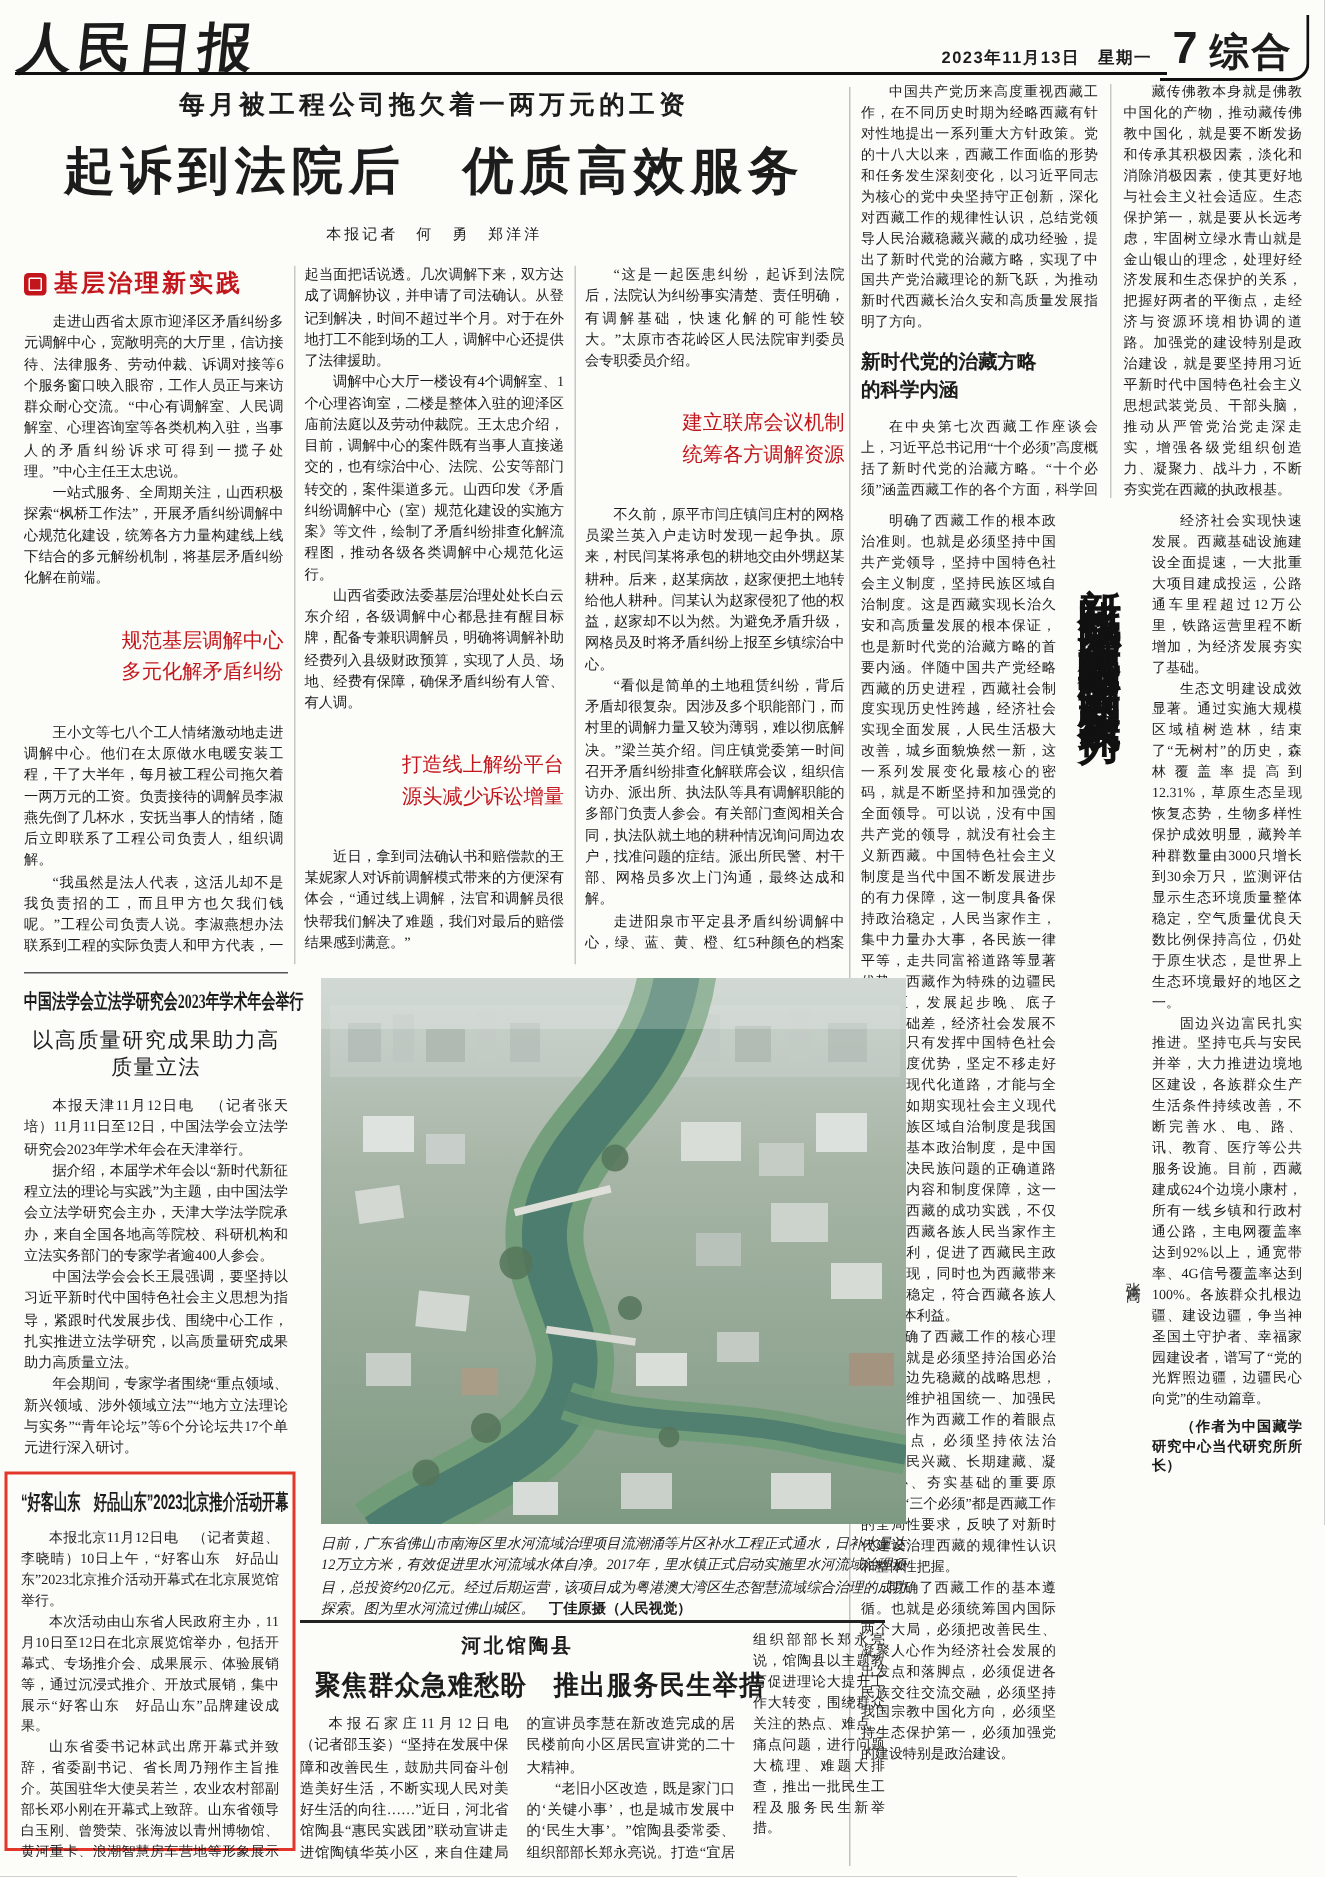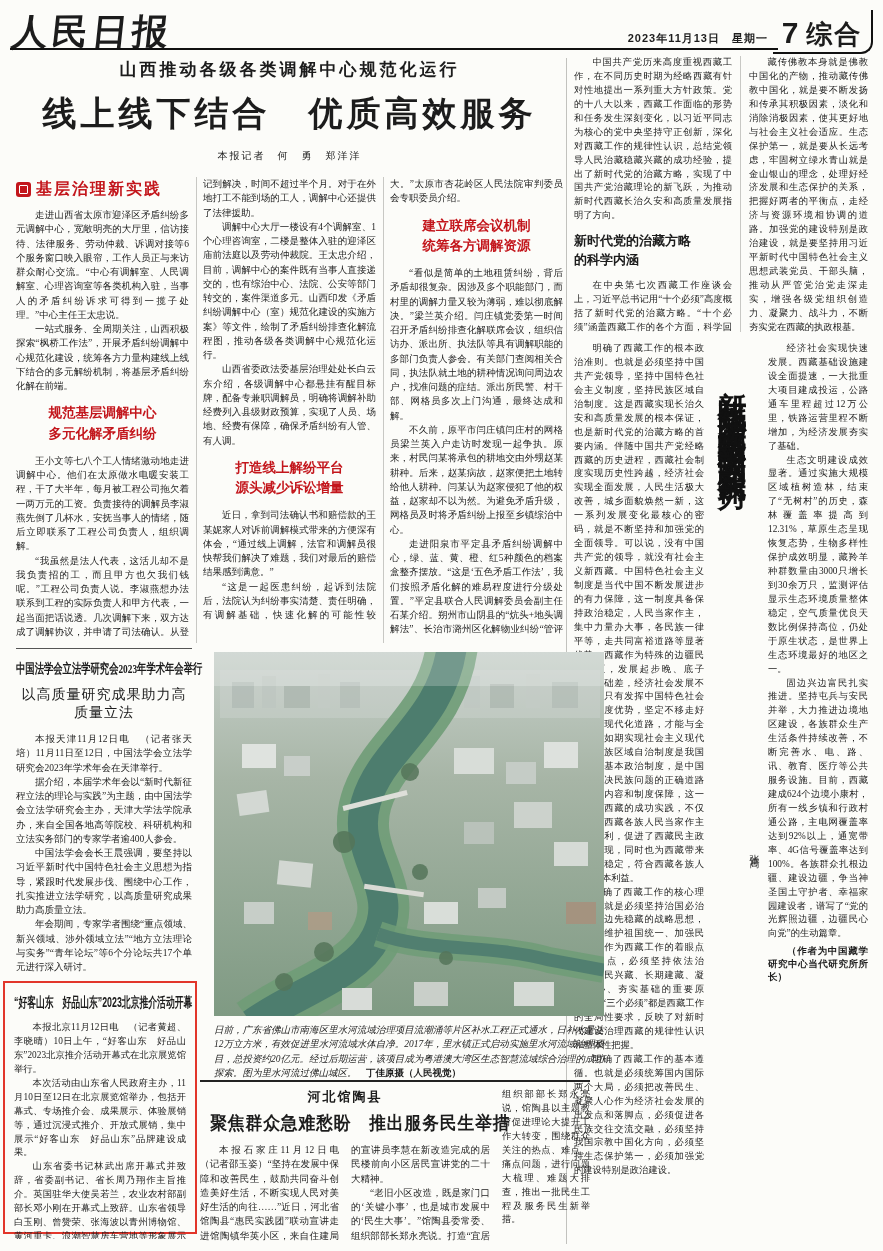--- a/index.html
+++ b/index.html
@@ -10,21 +10,21 @@
   .ph-header { position:absolute; left:10px; top:6px; width:863px; height:48px; }
   .masthead { position:absolute; left:2px; top:2px; font-size:36px; font-weight:bold; letter-spacing:4px; transform:skewX(-6deg); font-family:"DejaVu Serif",serif; }
   .header-date { position:absolute; right:105px; bottom:8px; font-size:11px; letter-spacing:1px; font-family:"Liberation Sans",sans-serif; font-weight:bold; }
   .header-rule { position:absolute; left:0; bottom:4px; width:768px; height:2.5px; background:#111; }
   .page-sec { position:absolute; right:0; bottom:0; width:100px; height:44px; border-bottom:2.5px solid #111; border-right:2.5px solid #111; border-bottom-right-radius:12px; display:flex; align-items:flex-end; justify-content:center; gap:8px; padding-bottom:4px; font-family:"Liberation Sans",sans-serif; }
   .page-num { font-size:30px; font-weight:bold; line-height:1; }
   .page-sec-name { font-size:26px; font-weight:bold; line-height:1.05; letter-spacing:2px; }
 
   
   .bodytext p.para { font-size:9.5px; line-height:1.5; text-align:justify; text-indent:2em; }
-  .subhead-red { color:#c3161c; font-weight:bold; font-size:13.5px; line-height:1.5; text-align:center; white-space:pre-line; margin:10px 0; break-inside:avoid; font-family:"Liberation Sans",sans-serif; }
+  .subhead-red { color:#c3161c; font-weight:normal; font-size:13.5px; line-height:1.5; text-align:right; white-space:pre-line; margin:24px 0; break-inside:avoid; font-family:"Liberation Sans",sans-serif; }
   .subhead-black { font-weight:bold; font-size:13px; line-height:1.45; white-space:pre-line; margin:9px 0; break-inside:avoid; font-family:"Liberation Sans",sans-serif; }
   .author-note { font-size:9.5px; font-weight:bold; text-align:justify; text-indent:2em; margin-top:4px; }
 
   
   .shanxi { position:absolute; left:16px; top:58px; width:547px; height:586px; }
   .shanxi-kicker { text-align:center; font-size:17px; font-weight:bold; letter-spacing:3px; }
   .shanxi-headline { text-align:center; font-size:34px; font-weight:bold; letter-spacing:4px; margin-top:10px; font-family:"Liberation Sans","DejaVu Sans",sans-serif; }
   .shanxi-byline { text-align:center; font-size:10px; margin-top:12px; letter-spacing:2px; }
   .shanxi-body { margin-top:14px; height:466px; column-count:3; column-gap:14px; column-rule:1px solid #c8c8c4; overflow:hidden; }
   .col-badge { display:flex; align-items:center; gap:5px; justify-content:flex-start; margin:2px 0 8px; break-inside:avoid; }
@@ -84,44 +84,44 @@
     <div class="masthead">人民日报</div>
     <div class="header-date">2023年11月13日　星期一</div>
     <div class="header-rule"></div>
     <div class="page-sec">
       <span class="page-num">7</span>
       <span class="page-sec-name">综合</span>
     </div>
   </div>
 
   <div class="shanxi">
-    <div class="shanxi-kicker">山西推动各级各类调解中心规范化运行</div>
-    <div class="shanxi-headline">线上线下结合　优质高效服务</div>
+    <div class="shanxi-kicker">每月被工程公司拖欠着一两万元的工资</div>
+    <div class="shanxi-headline">起诉到法院后　优质高效服务</div>
     <div class="shanxi-byline">本报记者　何　勇　郑洋洋</div>
     <div class="shanxi-body bodytext">
         <div class="col-badge">
           <span class="badge-icon"></span>
           <span class="label">基层治理新实践</span>
         </div>
         <p class="para">走进山西省太原市迎泽区矛盾纠纷多元调解中心，宽敞明亮的大厅里，信访接待、法律服务、劳动仲裁、诉调对接等6个服务窗口映入眼帘，工作人员正与来访群众耐心交流。“中心有调解室、人民调解室、心理咨询室等各类机构入驻，当事人的矛盾纠纷诉求可得到一揽子处理。”中心主任王太忠说。</p>
         <p class="para">一站式服务、全周期关注，山西积极探索“枫桥工作法”，开展矛盾纠纷调解中心规范化建设，统筹各方力量构建线上线下结合的多元解纷机制，将基层矛盾纠纷化解在前端。</p>
         <div class="subhead-red">规范基层调解中心
 多元化解矛盾纠纷</div>
         <p class="para">王小文等七八个工人情绪激动地走进调解中心。他们在太原做水电暖安装工程，干了大半年，每月被工程公司拖欠着一两万元的工资。负责接待的调解员李淑燕先倒了几杯水，安抚当事人的情绪，随后立即联系了工程公司负责人，组织调解。</p>
         <p class="para">“我虽然是法人代表，这活儿却不是我负责招的工，而且甲方也欠我们钱呢。”工程公司负责人说。李淑燕想办法联系到工程的实际负责人和甲方代表，一起当面把话说透。几次调解下来，双方达成了调解协议，并申请了司法确认。从登记到解决，时间不超过半个月。对于在外地打工不能到场的工人，调解中心还提供了法律援助。</p>
         <p class="para">调解中心大厅一楼设有4个调解室、1个心理咨询室，二楼是整体入驻的迎泽区庙前法庭以及劳动仲裁院。王太忠介绍，目前，调解中心的案件既有当事人直接递交的，也有综治中心、法院、公安等部门转交的，案件渠道多元。山西印发《矛盾纠纷调解中心（室）规范化建设的实施方案》等文件，绘制了矛盾纠纷排查化解流程图，推动各级各类调解中心规范化运行。</p>
         <p class="para">山西省委政法委基层治理处处长白云东介绍，各级调解中心都悬挂有醒目标牌，配备专兼职调解员，明确将调解补助经费列入县级财政预算，实现了人员、场地、经费有保障，确保矛盾纠纷有人管、有人调。</p>
         <div class="subhead-red">打造线上解纷平台
 源头减少诉讼增量</div>
         <p class="para">近日，拿到司法确认书和赔偿款的王某妮家人对诉前调解模式带来的方便深有体会，“通过线上调解，法官和调解员很快帮我们解决了难题，我们对最后的赔偿结果感到满意。”</p>
         <p class="para">“这是一起医患纠纷，起诉到法院后，法院认为纠纷事实清楚、责任明确，有调解基础，快速化解的可能性较大。”太原市杏花岭区人民法院审判委员会专职委员介绍。</p>
         <div class="subhead-red">建立联席会议机制
 统筹各方调解资源</div>
+        <p class="para">不久前，原平市闫庄镇闫庄村的网格员梁兰英入户走访时发现一起争执。原来，村民闫某将承包的耕地交由外甥赵某耕种。后来，赵某病故，赵家便把土地转给他人耕种。闫某认为赵家侵犯了他的权益，赵家却不以为然。为避免矛盾升级，网格员及时将矛盾纠纷上报至乡镇综治中心。</p>
         <p class="para">“看似是简单的土地租赁纠纷，背后矛盾却很复杂。因涉及多个职能部门，而村里的调解力量又较为薄弱，难以彻底解决。”梁兰英介绍。闫庄镇党委第一时间召开矛盾纠纷排查化解联席会议，组织信访办、派出所、执法队等具有调解职能的多部门负责人参会。有关部门查阅相关合同，执法队就土地的耕种情况询问周边农户，找准问题的症结。派出所民警、村干部、网格员多次上门沟通，最终达成和解。</p>
-        <p class="para">不久前，原平市闫庄镇闫庄村的网格员梁兰英入户走访时发现一起争执。原来，村民闫某将承包的耕地交由外甥赵某耕种。后来，赵某病故，赵家便把土地转给他人耕种。闫某认为赵家侵犯了他的权益，赵家却不以为然。为避免矛盾升级，网格员及时将矛盾纠纷上报至乡镇综治中心。</p>
         <p class="para">走进阳泉市平定县矛盾纠纷调解中心，绿、蓝、黄、橙、红5种颜色的档案盒整齐摆放。“这是‘五色矛盾工作法’，我们按照矛盾化解的难易程度进行分级处置。”平定县联合人民调解委员会副主任石某介绍。朔州市山阴县的“炕头+地头调解法”、长治市潞州区化解物业纠纷“管评调工作法”等，都是基层涌现的“枫桥式工作法”。“推广这些做法，也是矛盾纠纷排查化解工作联席会议机制的重要工作。”白守株说。</p>
       </div>
   </div>
 
   <div class="v-div"></div>
 
   <div class="tibet">
     <div class="tibet-top">
       <div class="tt-col1 bodytext">
           <p class="para">中国共产党历来高度重视西藏工作，在不同历史时期为经略西藏有针对性地提出一系列重大方针政策。党的十八大以来，西藏工作面临的形势和任务发生深刻变化，以习近平同志为核心的党中央坚持守正创新，深化对西藏工作的规律性认识，总结党领导人民治藏稳藏兴藏的成功经验，提出了新时代党的治藏方略，实现了中国共产党治藏理论的新飞跃，为推动新时代西藏长治久安和高质量发展指明了方向。</p>

